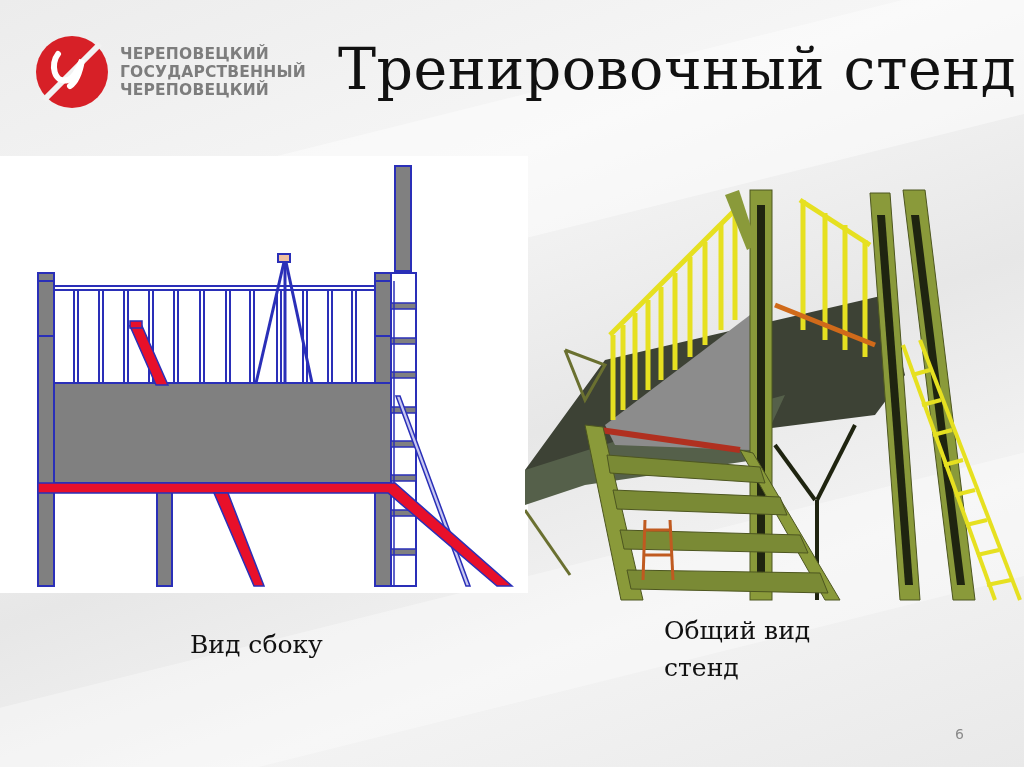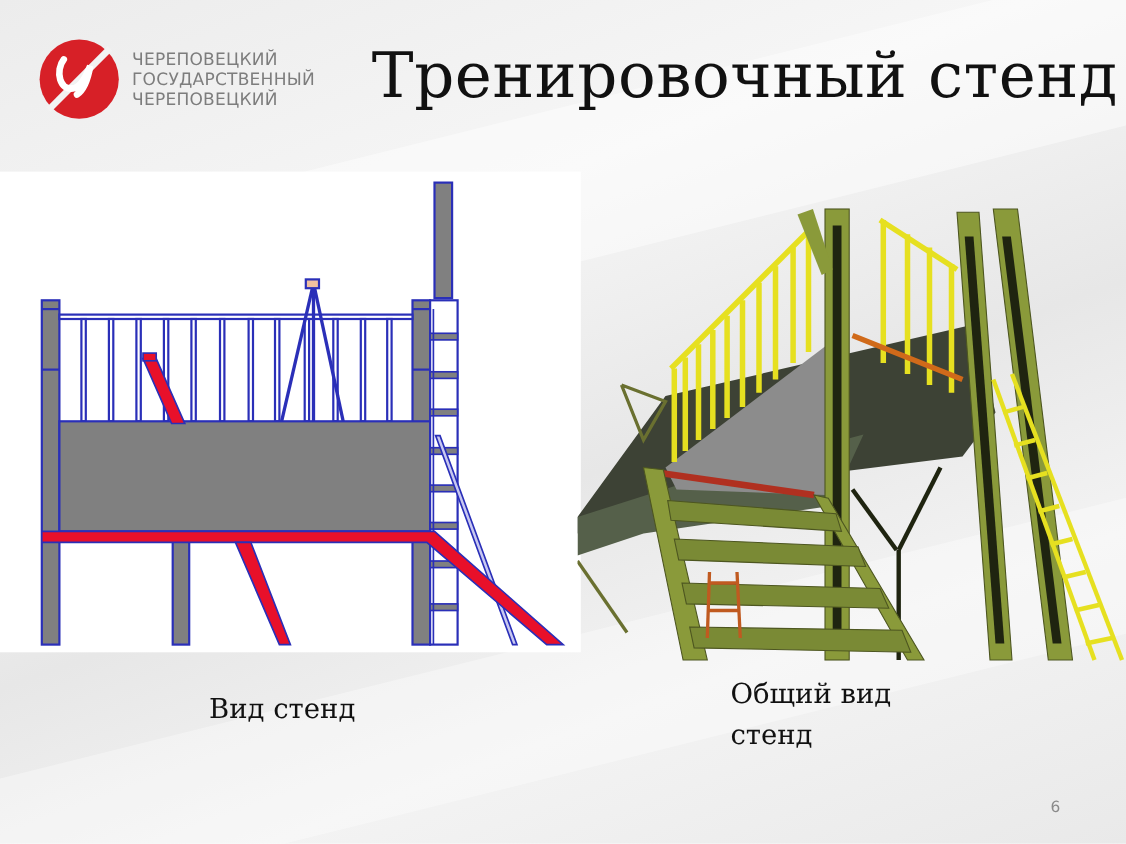--- a/index.html
+++ b/index.html
@@ -7,21 +7,21 @@
     width: 1024px; height: 767px; overflow: hidden; position: relative;
     background: linear-gradient(160deg, #ececec 0%, #f6f6f6 30%, #e7e7e7 55%, #f3f3f3 75%, #e9e9e9 100%);
     font-family: "DejaVu Serif", serif;
   }
   .bg-stripe { position: absolute; pointer-events: none; }
   .stripe1 { left: -100px; top: 90px; width: 1300px; height: 140px; background: rgba(255,255,255,0.45); transform: rotate(-14deg); }
   .stripe2 { left: -50px; top: 560px; width: 1300px; height: 120px; background: rgba(255,255,255,0.35); transform: rotate(-14deg); }
 
   .logo { position: absolute; left: 34px; top: 34px; display: flex; align-items: center; }
   .logo-mark { width: 76px; height: 76px; }
-  .logo-text { margin-left: 10px; font-family: "DejaVu Sans", sans-serif; font-weight: normal; font-size: 15.5px; line-height: 18px; color: #7d7d7d; letter-spacing: 0.2px; }
+  .logo-text { margin-left: 10px; font-family: "DejaVu Sans", sans-serif; font-weight: bold; font-size: 15.5px; line-height: 18px; color: #7d7d7d; letter-spacing: 0.2px; }
   .logo-text div { white-space: nowrap; }
 
   .title { position: absolute; left: 338px; top: 36px; font-family: "DejaVu Serif", serif; font-size: 57px; color: #111; white-space: nowrap; letter-spacing: 0.5px; }
 
   .diagram-panel { position: absolute; left: 0; top: 156px; width: 528px; height: 437px; background: #fff; }
   .diagram-panel svg { width: 100%; height: 100%; display: block; }
 
   .photo { position: absolute; left: 525px; top: 185px; width: 499px; height: 418px; }
   .photo svg { width: 100%; height: 100%; display: block; }
 
@@ -202,19 +202,19 @@
 
     <g stroke="#c05a20" stroke-width="3" fill="none">
       <line x1="120" y1="335" x2="118" y2="395"></line>
       <line x1="145" y1="335" x2="148" y2="395"></line>
       <line x1="120" y1="345" x2="145" y2="345"></line>
       <line x1="119" y1="370" x2="147" y2="370"></line>
     </g>
   </svg>
 </div>
 
-<div class="caption-left">Вид стенд</div>
+<div class="caption-left">Вид сбоку</div>
 <div class="caption-right">
   <div>Общий вид</div>
   <div>стенд</div>
 </div>
 
 <div class="page-number">6</div>
 
 </body></html>

